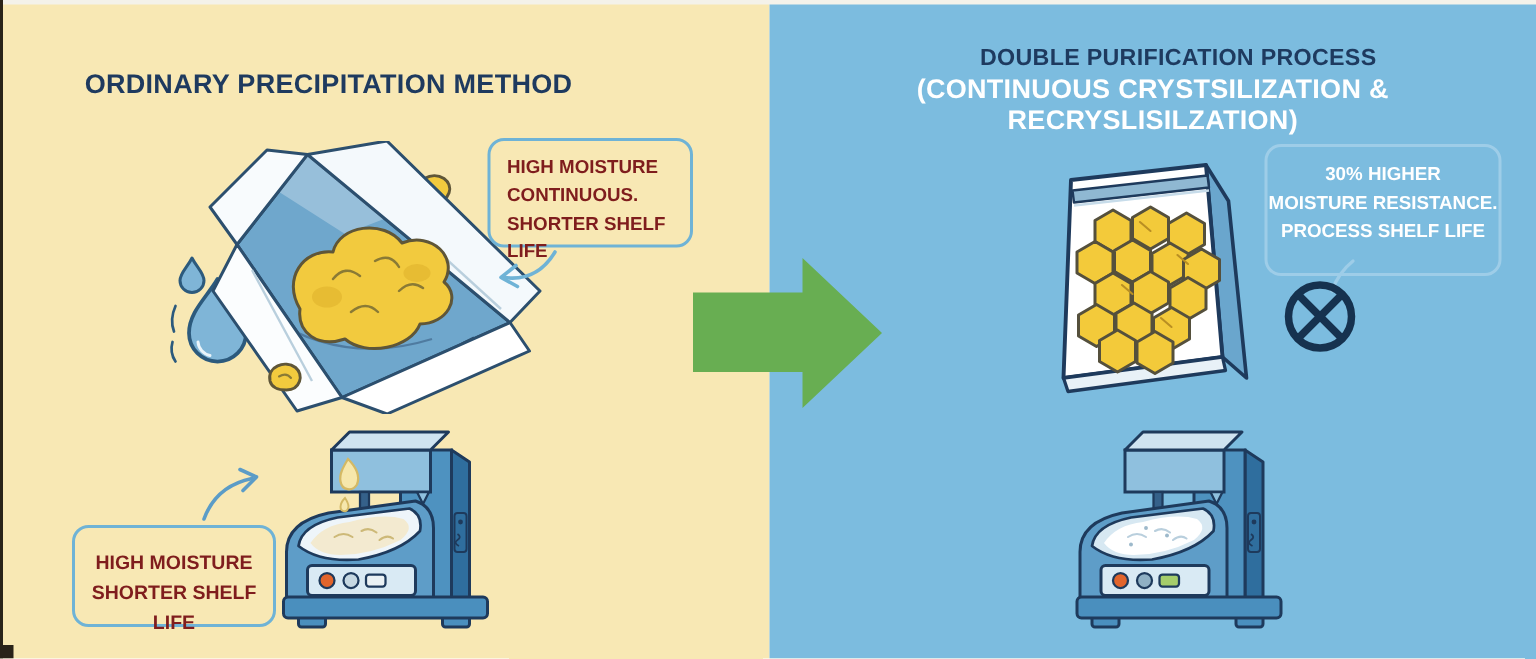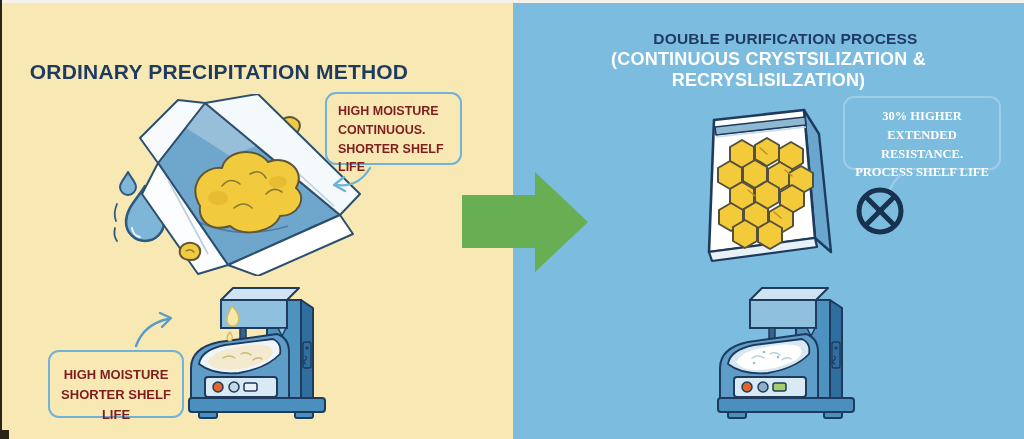--- a/index.html
+++ b/index.html
@@ -11,31 +11,31 @@
   .panel-left{left:0;top:0;width:513px;height:439px;background:#f8e8b4;}
   .panel-right{left:513px;top:0;width:511px;height:439px;background:#7cbcdf;}
   .top-strip{left:0;top:0;width:1024px;height:3px;background:#f4f2ea;}
   .left-edge{left:0;top:0;width:2px;height:439px;background:#2a2318;}
   .corner-dark{left:0;top:430px;width:9px;height:9px;background:#2a2318;}
 
   .title{
     font-weight:bold;color:#1e3a5f;text-align:center;
     letter-spacing:.2px;
   }
-  .title-left{left:0;top:60px;width:438px;font-size:21px;}
+  .title-left{left:0;top:46px;width:438px;font-size:18px;}
   .title-r1{left:530px;top:30px;width:511px;font-size:15.5px;}
   .title-r2{left:513px;top:49px;width:511px;font-size:18px;color:#ffffff;}
 
   .callout{
     box-sizing:border-box;border-radius:11px;
     font-weight:bold;font-size:12.5px;line-height:1.5;color:#7f1d1d;
   }
   .co-top{left:325px;top:92px;width:137px;height:73px;border:2px solid #6fb3d6;padding:8px 0 0 11px;text-align:left;}
   .co-bottom{left:48px;top:350px;width:136px;height:68px;border:2px solid #6fb3d6;padding:13px 0 0 0;text-align:center;font-size:13px;line-height:1.55;}
-  .co-right{left:843px;top:96px;width:158px;height:74px;border:2px solid #9ecde8;padding:9px 0 0 0;text-align:center;color:#ffffff;font-family:Liberation Serif, serif;}
+  .co-right{left:843px;top:96px;width:158px;height:88px;border:2px solid #9ecde8;padding:9px 0 0 0;text-align:center;color:#ffffff;}
 </style>
 </head>
 <body>
 
 <div id="stage">
   <div class="abs panel-left"></div>
   <div class="abs panel-right"></div>
 
   <div class="abs title title-left">ORDINARY PRECIPITATION METHOD</div>
   <div class="abs title title-r1">DOUBLE PURIFICATION PROCESS</div>
@@ -155,21 +155,21 @@
         <use href="#hex" x="56" y="110"></use>
         <use href="#hex" x="81" y="113"></use>
       <use href="#hex" x="45" y="128"></use>
         <use href="#hex" x="70" y="129"></use>
     </g>
     <path d="M60,42 l7,6 M85,64 l7,6 M48,84 l7,6 M74,106 l7,6" fill="none" stroke="#b98f23" stroke-width="1.4" stroke-linecap="round"></path>
   </svg>
 
   <div class="abs callout co-right">
     <div>30% HIGHER</div>
-    <div>EXTENDED RESISTANCE.</div>
+    <div>MOISTURE RESISTANCE.</div>
     <div>PROCESS SHELF LIFE</div>
   </div>
 
   <svg class="abs" style="left:884px;top:172px" width="26" height="26" viewBox="0 0 26 26">
     <path d="M18,2 Q8,10 4,22" fill="none" stroke="#9ecde8" stroke-width="2.2" stroke-linecap="round"></path>
   </svg>
 
   <svg class="abs" style="left:853px;top:184px" width="54" height="54" viewBox="0 0 54 54">
     <circle cx="27" cy="27" r="21" fill="none" stroke="#16324f" stroke-width="5"></circle>
     <line x1="12.5" y1="12.5" x2="41.5" y2="41.5" stroke="#16324f" stroke-width="5" stroke-linecap="round"></line>

